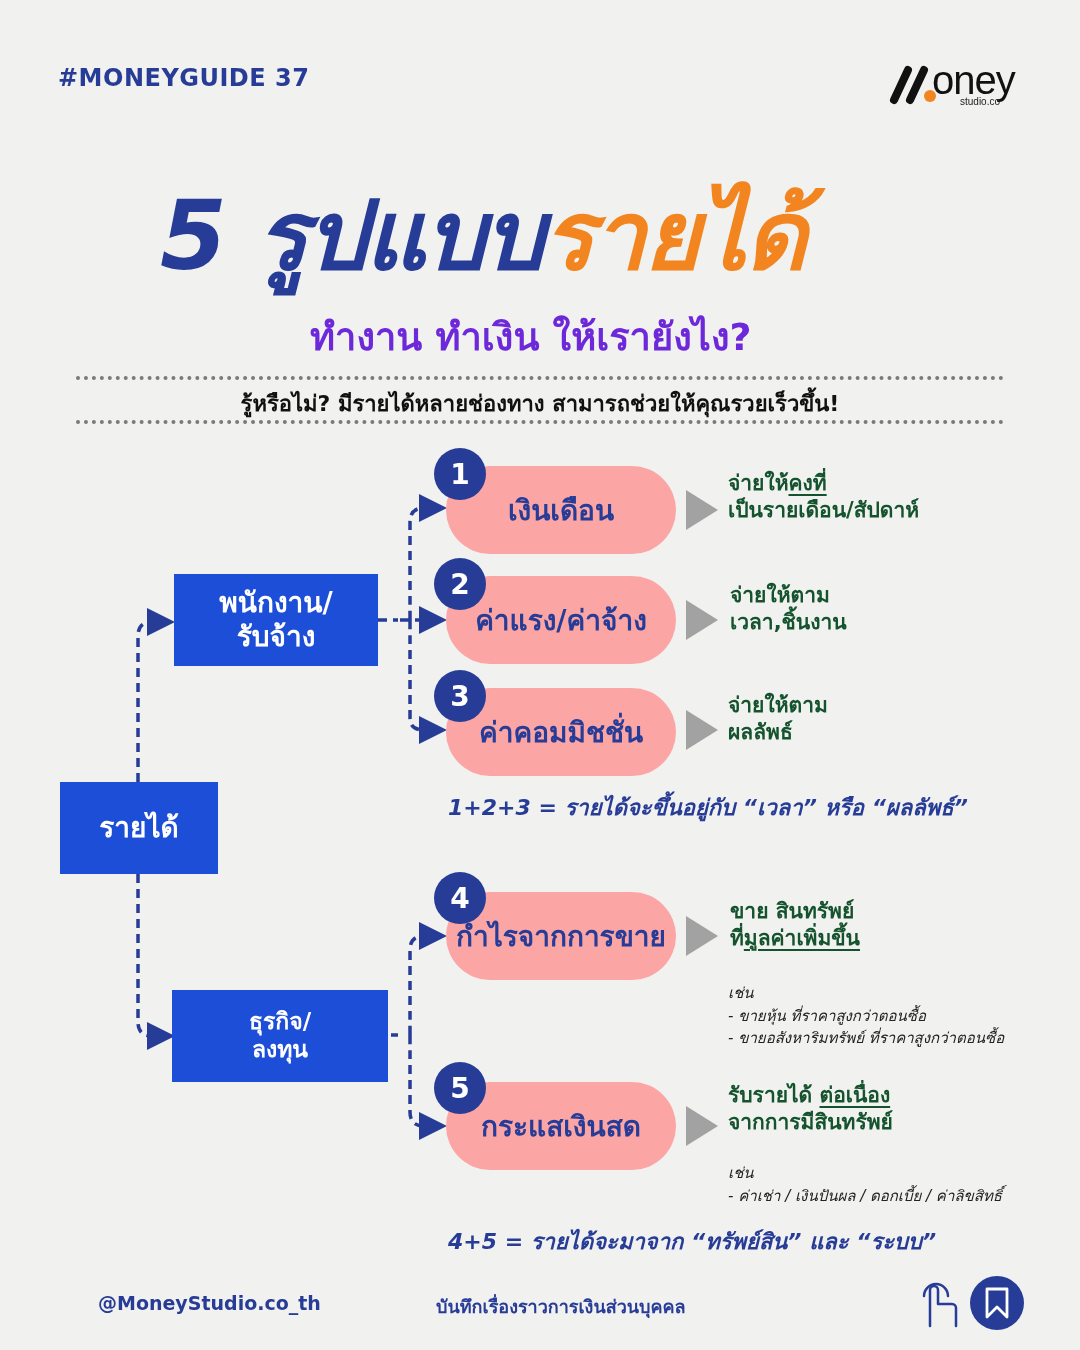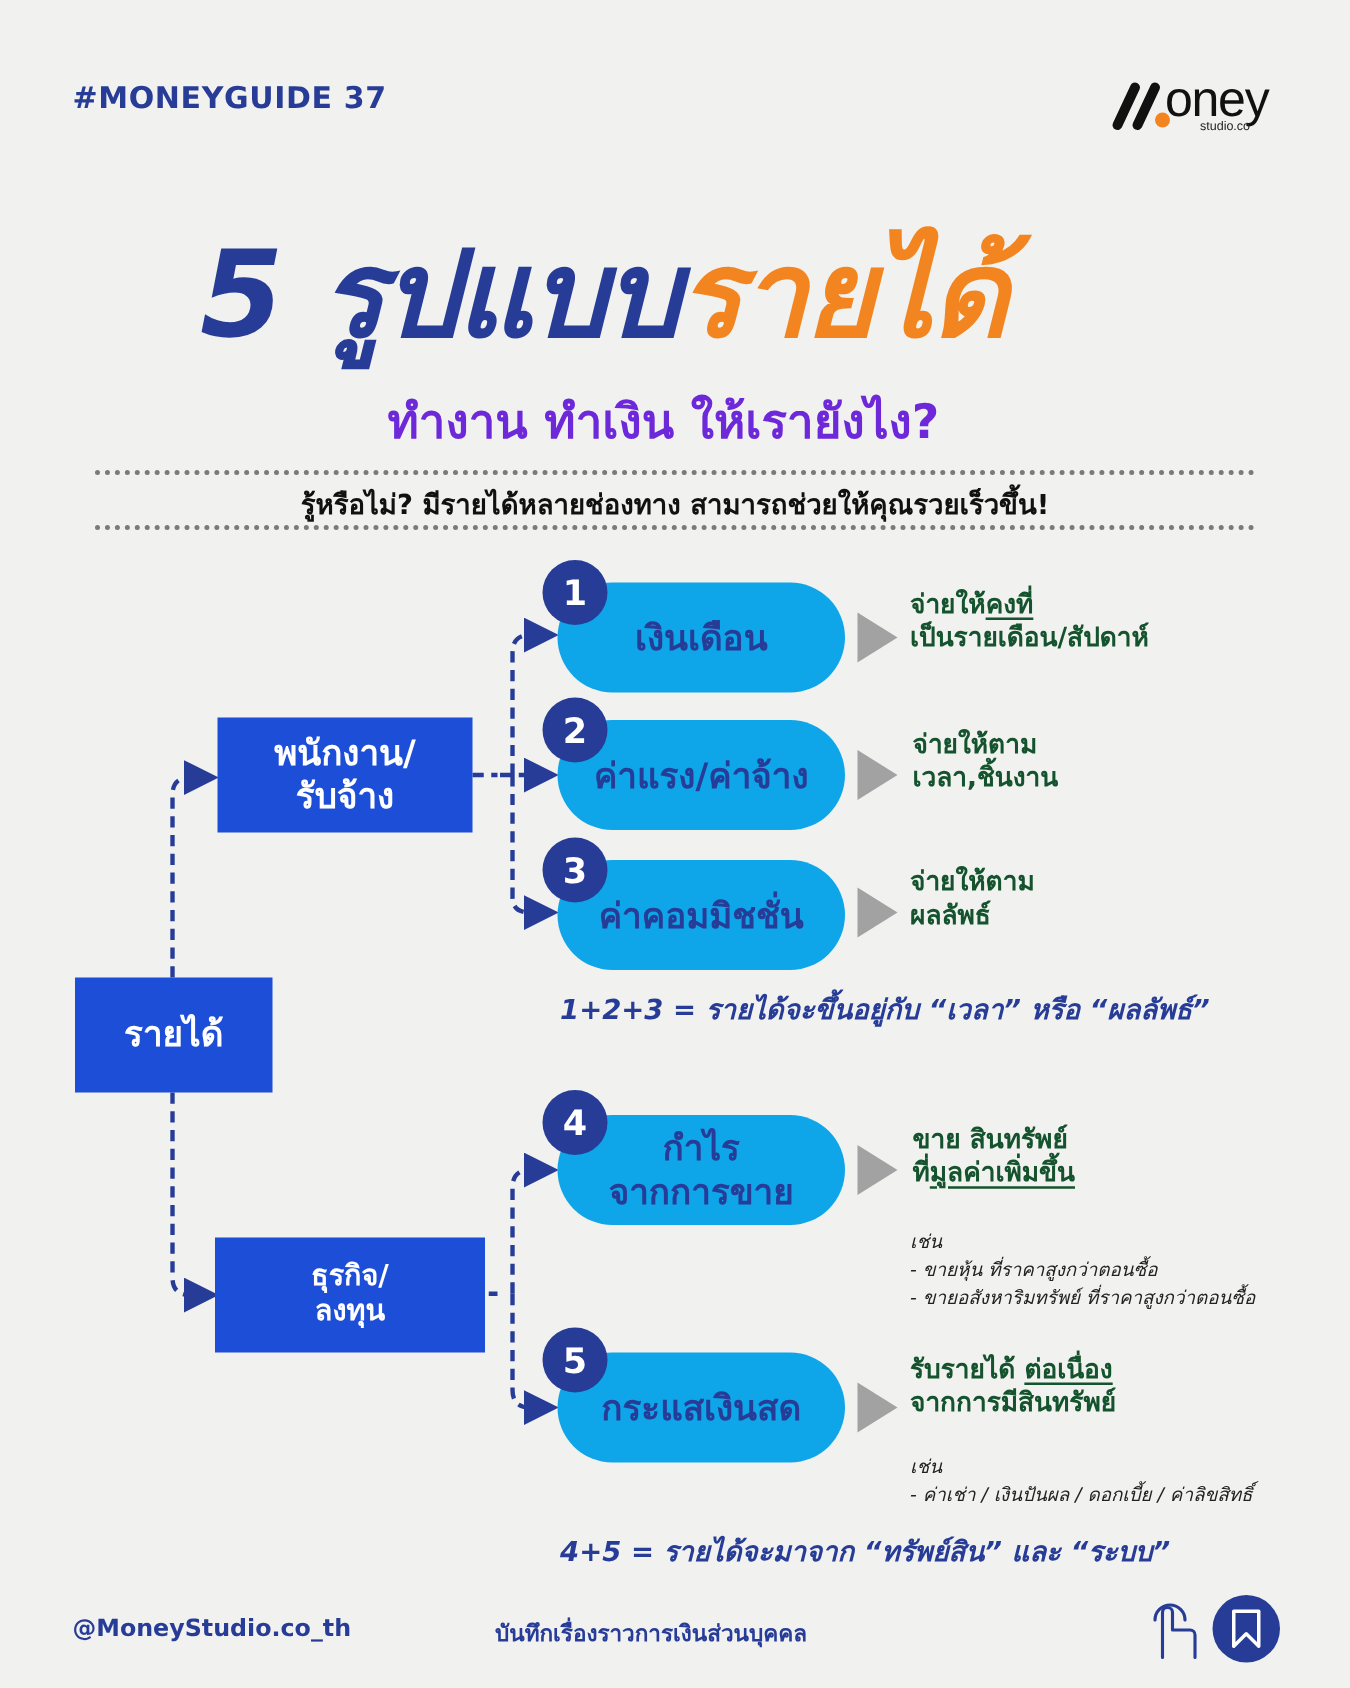--- a/index.html
+++ b/index.html
@@ -41,39 +41,39 @@
   .subtitle {
     left: 0; width: 1080px; top: 386px; text-align: center;
     font-size: 22px; font-weight: bold; color: #111;
   }
   .box {
     background: #1d4ed8; color: #fff; font-weight: bold;
     display: flex; align-items: center; justify-content: center; text-align: center;
     line-height: 1.2;
   }
   .pill {
-    background: #0ea5e9; color: #273c97; font-weight: bold;
+    background: #fca5a5; color: #273c97; font-weight: bold;
     border-radius: 45px; width: 230px; height: 88px;
     display: flex; align-items: center; justify-content: center; text-align: center;
     font-size: 28px; line-height: 1.25;
   }
   .badge {
     width: 52px; height: 52px; border-radius: 50%; background: #273c97; color: #fff;
     font-weight: bold; font-size: 28px;
     display: flex; align-items: center; justify-content: center;
   }
   .tri {
     width: 0; height: 0; border-top: 20px solid transparent; border-bottom: 20px solid transparent;
     border-left: 32px solid #a2a2a2;
   }
   .desc { font-size: 21px; font-weight: bold; color: #14532d; line-height: 1.3; white-space: nowrap; }
   .desc u { text-decoration-thickness: 2px; text-underline-offset: 4px; }
   .note { font-size: 15px; color: #222; line-height: 1.5; white-space: nowrap; font-style: italic; }
   .formula { font-size: 22px; font-weight: bold; font-style: italic; color: #273c97; white-space: nowrap; }
-  .footer { font-size: 19px; font-weight: bold; color: #273c97; }
+  .footer { font-size: 19px; font-weight: bold; color: #273c97; margin-left: 40px; }
 </style>
 </head>
 <body>
 
 <div class="abs tag">#MONEYGUIDE  37</div>
 
 <div class="abs logo">
   <svg width="50" height="46" viewBox="0 0 50 46" style="position:absolute;left:0;top:0">
     <line x1="6" y1="38" x2="20" y2="8" stroke="#111" stroke-width="8" stroke-linecap="round"></line>
     <line x1="22" y1="38" x2="36" y2="8" stroke="#111" stroke-width="8" stroke-linecap="round"></line>
@@ -141,21 +141,21 @@
 <div class="abs pill" style="left:446px;top:688px">ค่าคอมมิชชั่น</div>
 <div class="abs badge" style="left:434px;top:670px">3</div>
 <div class="abs tri" style="left:686px;top:710px"></div>
 <div class="abs desc" style="left:728px;top:692px">
   <div>จ่ายให้ตาม</div>
   <div>ผลลัพธ์</div>
 </div>
 
 <div class="abs formula" style="left:448px;top:790px">1+2+3 = รายได้จะขึ้นอยู่กับ “เวลา” หรือ “ผลลัพธ์”</div>
 
-<div class="abs pill" style="left:446px;top:892px;flex-direction:column">
+<div class="abs pill" style="left:446px;top:892px;flex-direction:row">
   <div>กำไร</div>
   <div>จากการขาย</div>
 </div>
 <div class="abs badge" style="left:434px;top:872px">4</div>
 <div class="abs tri" style="left:686px;top:916px"></div>
 <div class="abs desc" style="left:730px;top:898px">
   <div>ขาย สินทรัพย์</div>
   <div><span>ที่</span><u>มูลค่าเพิ่มขึ้น</u></div>
 </div>
 <div class="abs note" style="left:728px;top:982px">

